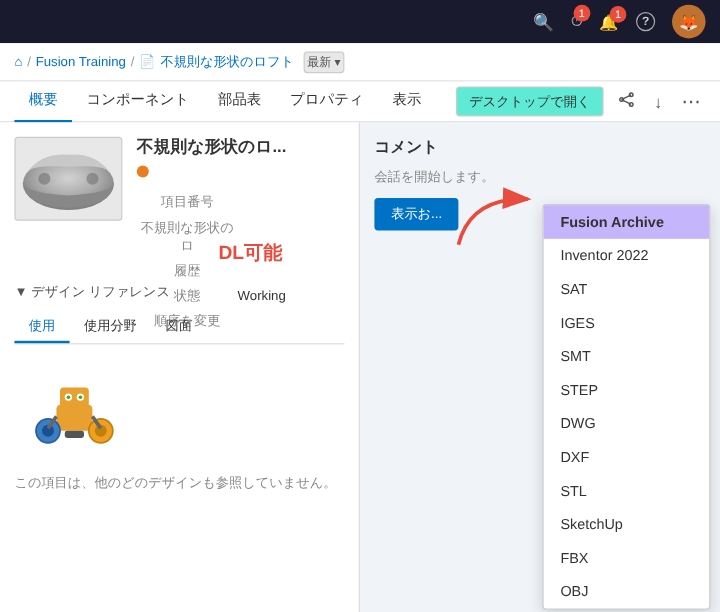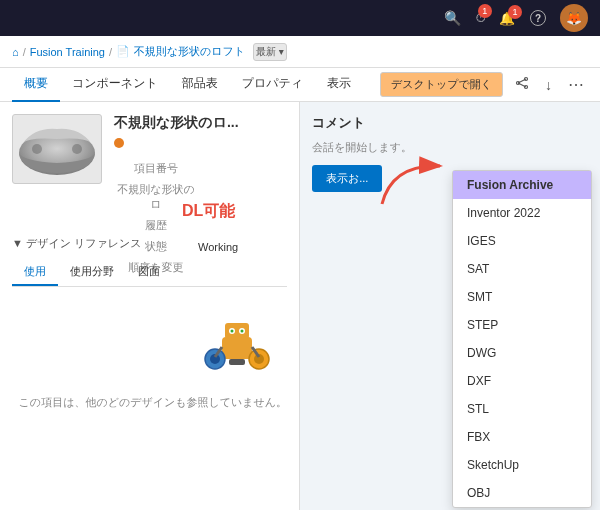--- a/index.html
+++ b/index.html
@@ -81,21 +81,21 @@
       border-bottom: 2px solid #0072c6;
       color: #0072c6;
     }
     .tab-actions {
       margin-left: auto;
       display: flex;
       align-items: center;
       gap: 8px;
     }
     .open-desktop-btn {
-      background: #fdba74;
+      background: #5eead4;
       border: 1px solid #ccc;
       border-radius: 3px;
       padding: 4px 10px;
       font-size: 11px;
       cursor: pointer;
       color: #333;
     }
     .icon-btn {
       background: none;
       border: none;
@@ -191,21 +191,21 @@
       border-bottom: 2px solid transparent;
     }
     .sub-tab.active {
       border-bottom: 2px solid #0072c6;
       color: #0072c6;
     }
 
     .design-ref-content {
       display: flex;
       flex-direction: column;
-      align-items: flex-end;
+      align-items: flex-start;
       padding: 10px 0;
     }
 
     .robot-thumbnail {
       width: 100px;
       height: 80px;
       margin-bottom: 8px;
     }
 
     .no-ref-text {
@@ -414,29 +414,29 @@
 
   <div class="right-panel">
     <div class="comments-title">コメント</div>
     <div class="start-conversation">会話を開始します。</div>
     <button class="show-btn">表示お...</button>
   </div>
 
   <div class="dropdown-menu">
     <div class="dropdown-item highlighted">Fusion Archive</div>
     <div class="dropdown-item">Inventor 2022</div>
+    <div class="dropdown-item">SAT</div>
     <div class="dropdown-item">IGES</div>
-    <div class="dropdown-item">SAT</div>
     <div class="dropdown-item">SMT</div>
     <div class="dropdown-item">STEP</div>
     <div class="dropdown-item">DWG</div>
     <div class="dropdown-item">DXF</div>
     <div class="dropdown-item">STL</div>
+    <div class="dropdown-item">SketchUp</div>
     <div class="dropdown-item">FBX</div>
-    <div class="dropdown-item">SketchUp</div>
     <div class="dropdown-item">OBJ</div>
   </div>
 
   <div class="red-arrow">
     <svg width="80" height="60" viewBox="0 0 80 60">
       <defs>
         <marker id="arrowhead" markerWidth="8" markerHeight="6" refX="7" refY="3" orient="auto">
           <polygon points="0 0, 8 3, 0 6" fill="#e74c3c"></polygon>
         </marker>
       </defs>

